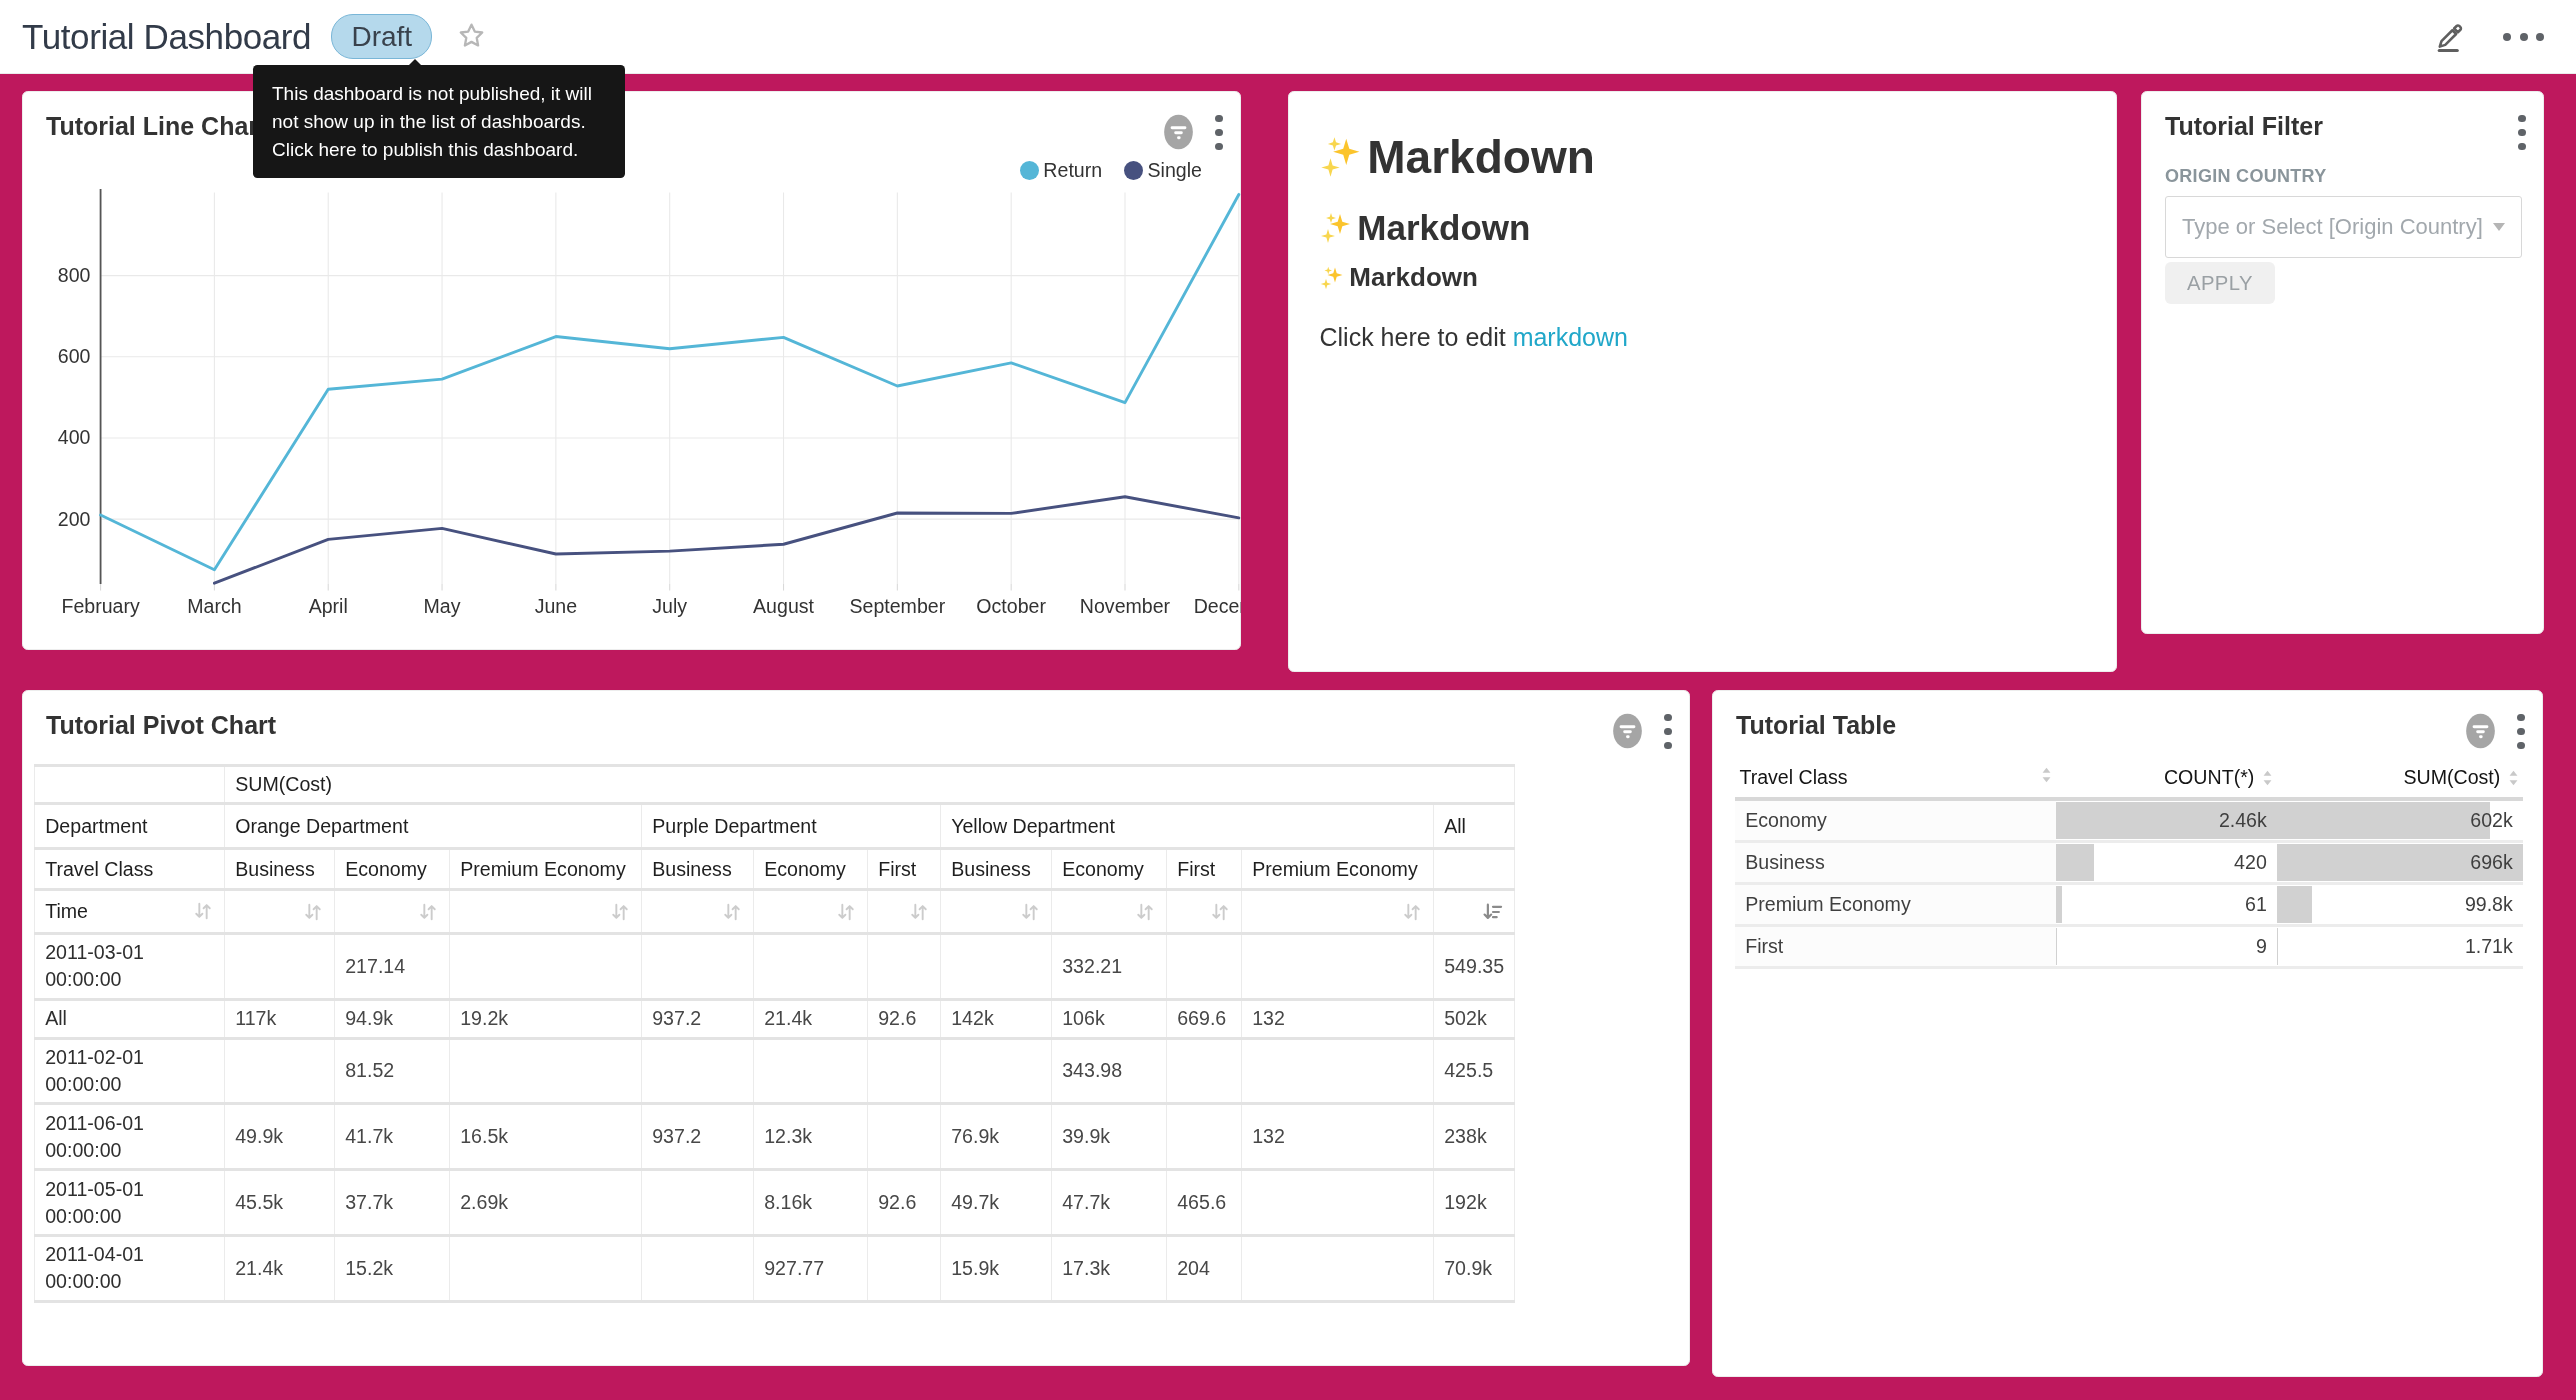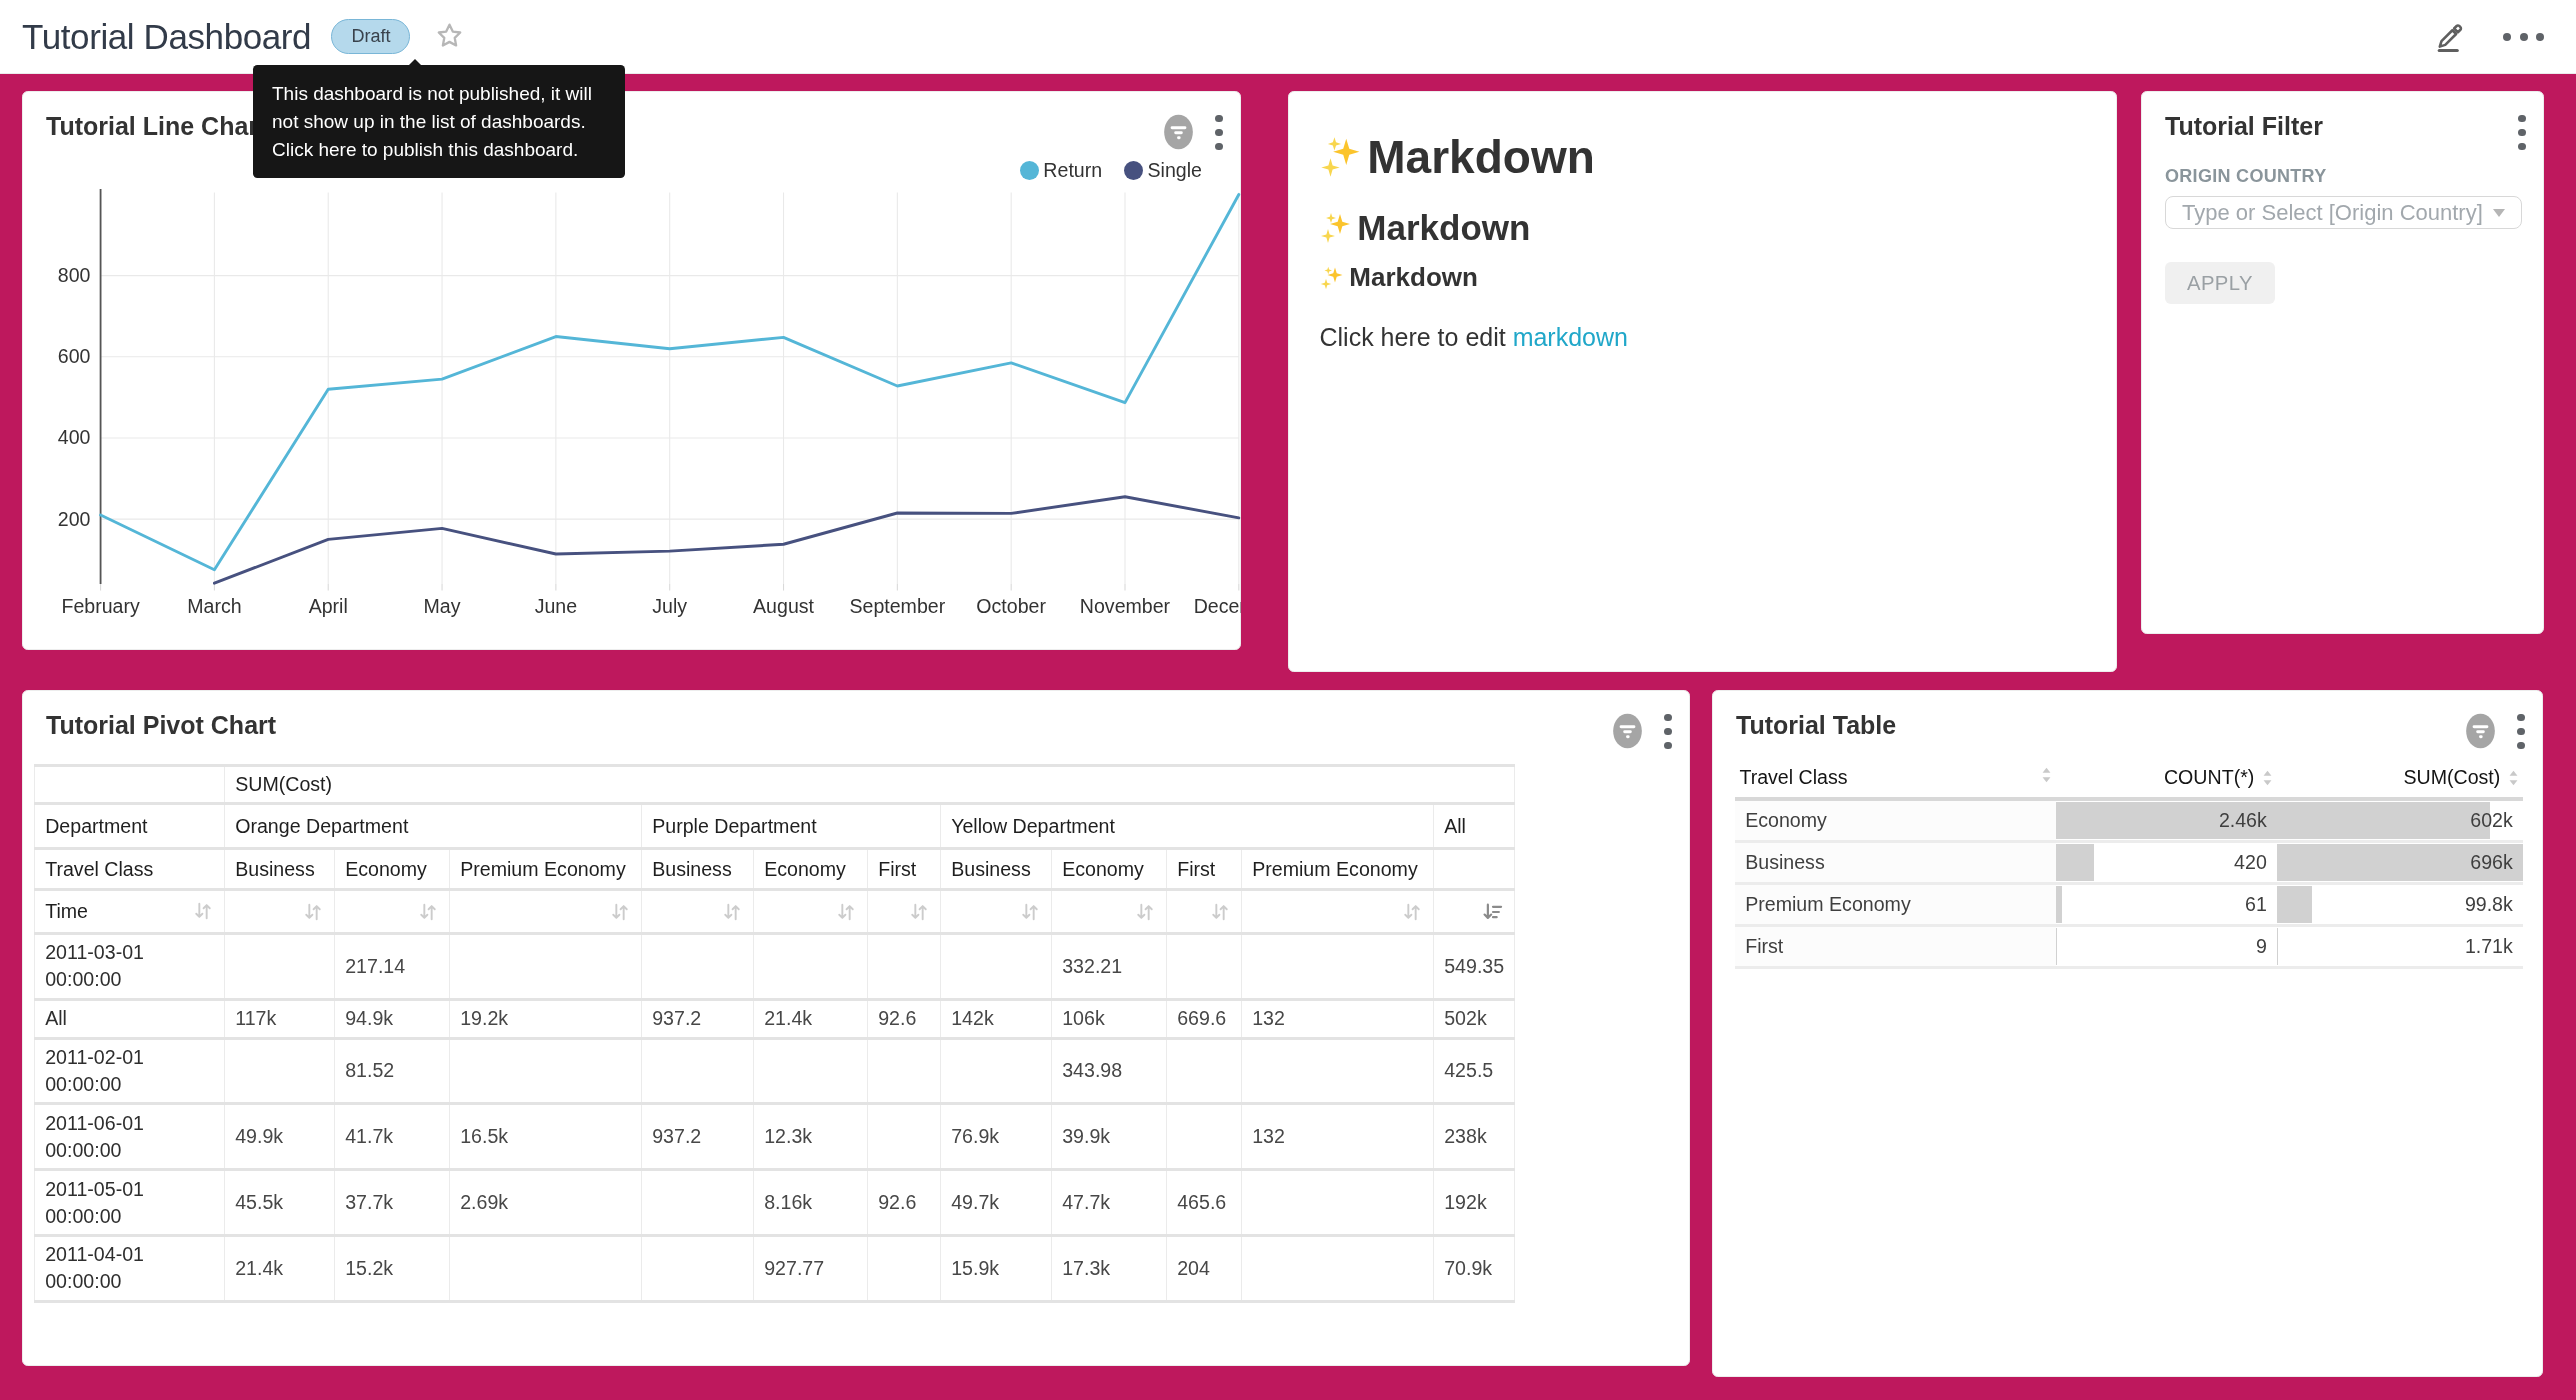--- a/index.html
+++ b/index.html
@@ -4,21 +4,21 @@
 <style>
   html,body{margin:0;padding:0;background:#f5f5f5;font-family:"Liberation Sans",sans-serif;}
   #app{position:relative;width:2576px;height:1400px;background:#be185d;overflow:hidden;}
 
   
   #hdr{position:absolute;left:0;top:0;width:2576px;height:74px;background:#fff;
        border-bottom:1.5px solid #ebebeb;display:flex;align-items:center;box-sizing:border-box;
        padding:0 26px 0 22px;z-index:5;}
   #hdr h1{margin:0;font-size:35px;font-weight:500;color:#323b49;letter-spacing:-0.4px;}
   .draft-pill{margin-left:20.3px;background:#b5d9ec;border:1.5px solid #79b6d7;border-radius:22px;
-       padding:5.8px 19px;font-size:18px;color:#39424c;}
+       padding:5.8px 19px;font-size:28px;color:#39424c;}
   .star-btn{margin-left:23px;display:inline-flex;}
   .hdr-actions{margin-left:auto;display:flex;align-items:center;gap:30.5px;}
   .dots-h{display:flex;gap:8.7px;padding:5.8px;cursor:pointer;}
   .dots-h i{width:8px;height:8px;border-radius:50%;background:#5f6368;}
 
   
   #tooltip{position:absolute;left:253px;top:65px;width:372px;box-sizing:border-box;
       background:#161616;color:#fff;border-radius:4.4px;padding:14.5px 19px;z-index:40;
       font-size:19px;line-height:28px;}
   #tooltip:before{content:"";position:absolute;top:-14.5px;left:154px;border:8px solid transparent;
@@ -48,22 +48,22 @@
   
   .mdh{position:absolute;left:30.5px;display:flex;align-items:center;gap:5.8px;font-weight:700;color:#333;margin:0;}
   .md-h1{top:38px;font-size:46px;}
   .md-h2{top:116px;font-size:35px;}
   .md-h3{top:170px;font-size:26px;}
   .md-p{position:absolute;left:30.5px;top:231px;font-size:25px;color:#333;margin:0;}
   .md-p a{color:#20a7c9;text-decoration:none;}
 
   
   .f-label{position:absolute;left:23px;top:74px;font-size:18px;font-weight:600;color:#8a959b;letter-spacing:0.3px;}
-  .f-select{position:absolute;left:23px;top:104px;width:357px;height:33px;border:1.5px solid #d8d8d8;
-      border-radius:8px;background:#fff;display:flex;align-items:center;justify-content:space-between;
+  .f-select{position:absolute;left:23px;top:104px;width:357px;height:62px;border:1.5px solid #d8d8d8;
+      border-radius:3px;background:#fff;display:flex;align-items:center;justify-content:space-between;
       padding:0 16px;box-sizing:border-box;font-size:22px;color:#a2a8ad;cursor:pointer;}
   .f-caret{width:0;height:0;border-left:6.5px solid transparent;border-right:6.5px solid transparent;
       border-top:8px solid #b5b5b5;}
   .f-apply{position:absolute;left:23px;top:170px;height:42px;padding:0 22px;background:#f0f0f0;border:none;
       border-radius:5.8px;font-size:20.3px;color:#9aa0a4;font-weight:500;letter-spacing:0.4px;font-family:inherit;}
 
   
   #pivot-table{position:absolute;left:11px;top:73px;border-collapse:collapse;table-layout:fixed;
       font-size:19.6px;background:#fff;}
   #pivot-table th,#pivot-table td{border:0.7px solid #ebebeb;border-bottom:3.6px solid #e3e3e3;

